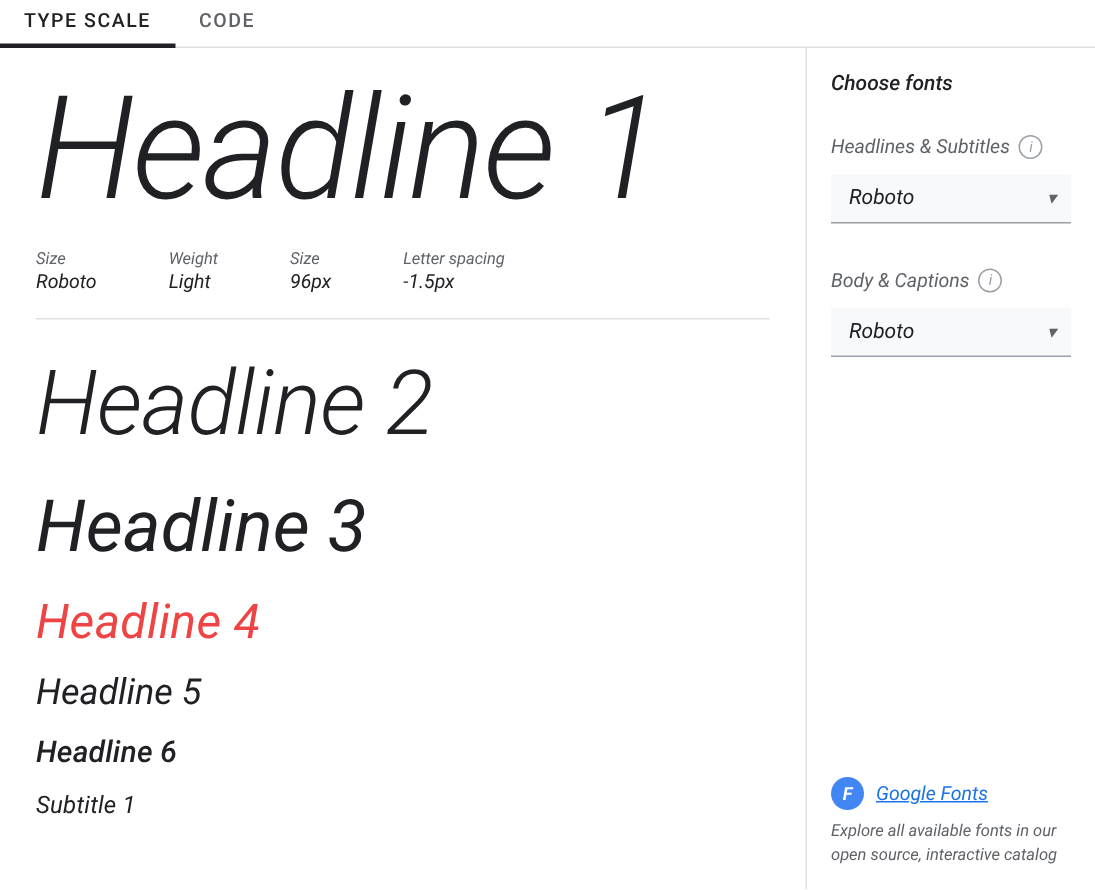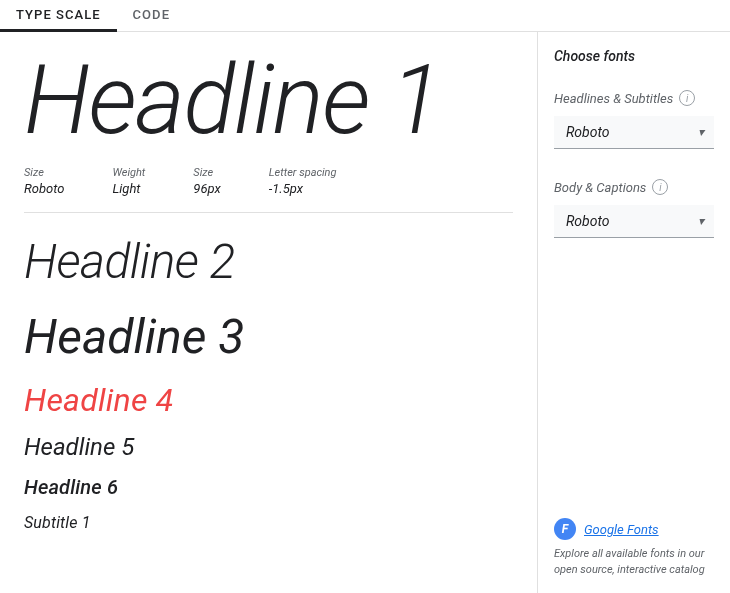--- a/index.html
+++ b/index.html
@@ -82,21 +82,21 @@
     }
     .meta-col .value {
       font-size: 13px;
       color: #202124;
       font-weight: 400;
     }
 
     .headlines-section {
       padding-top: 8px;
     }
-    .h2 { font-size: 48px; font-weight: 300; letter-spacing: -0.5px; padding: 12px 0 8px; color: #202124; }
+    .h2 { font-size: 60px; font-weight: 300; letter-spacing: -0.5px; padding: 12px 0 8px; color: #202124; }
     .h3 { font-size: 48px; font-weight: 400; letter-spacing: 0; padding: 10px 0 8px; color: #202124; }
     .h4 { font-size: 32px; font-weight: 400; letter-spacing: 0.25px; padding: 8px 0 6px; color: #ef4444; }
     .h5 { font-size: 24px; font-weight: 400; letter-spacing: 0; padding: 8px 0 6px; color: #202124; }
     .h6 { font-size: 20px; font-weight: 500; letter-spacing: 0.15px; padding: 8px 0 6px; color: #202124; }
     .sub1 { font-size: 16px; font-weight: 400; letter-spacing: 0.15px; padding: 8px 0 6px; color: #202124; }
 
     
     .right-panel {
       width: 192px;
       flex-shrink: 0;

